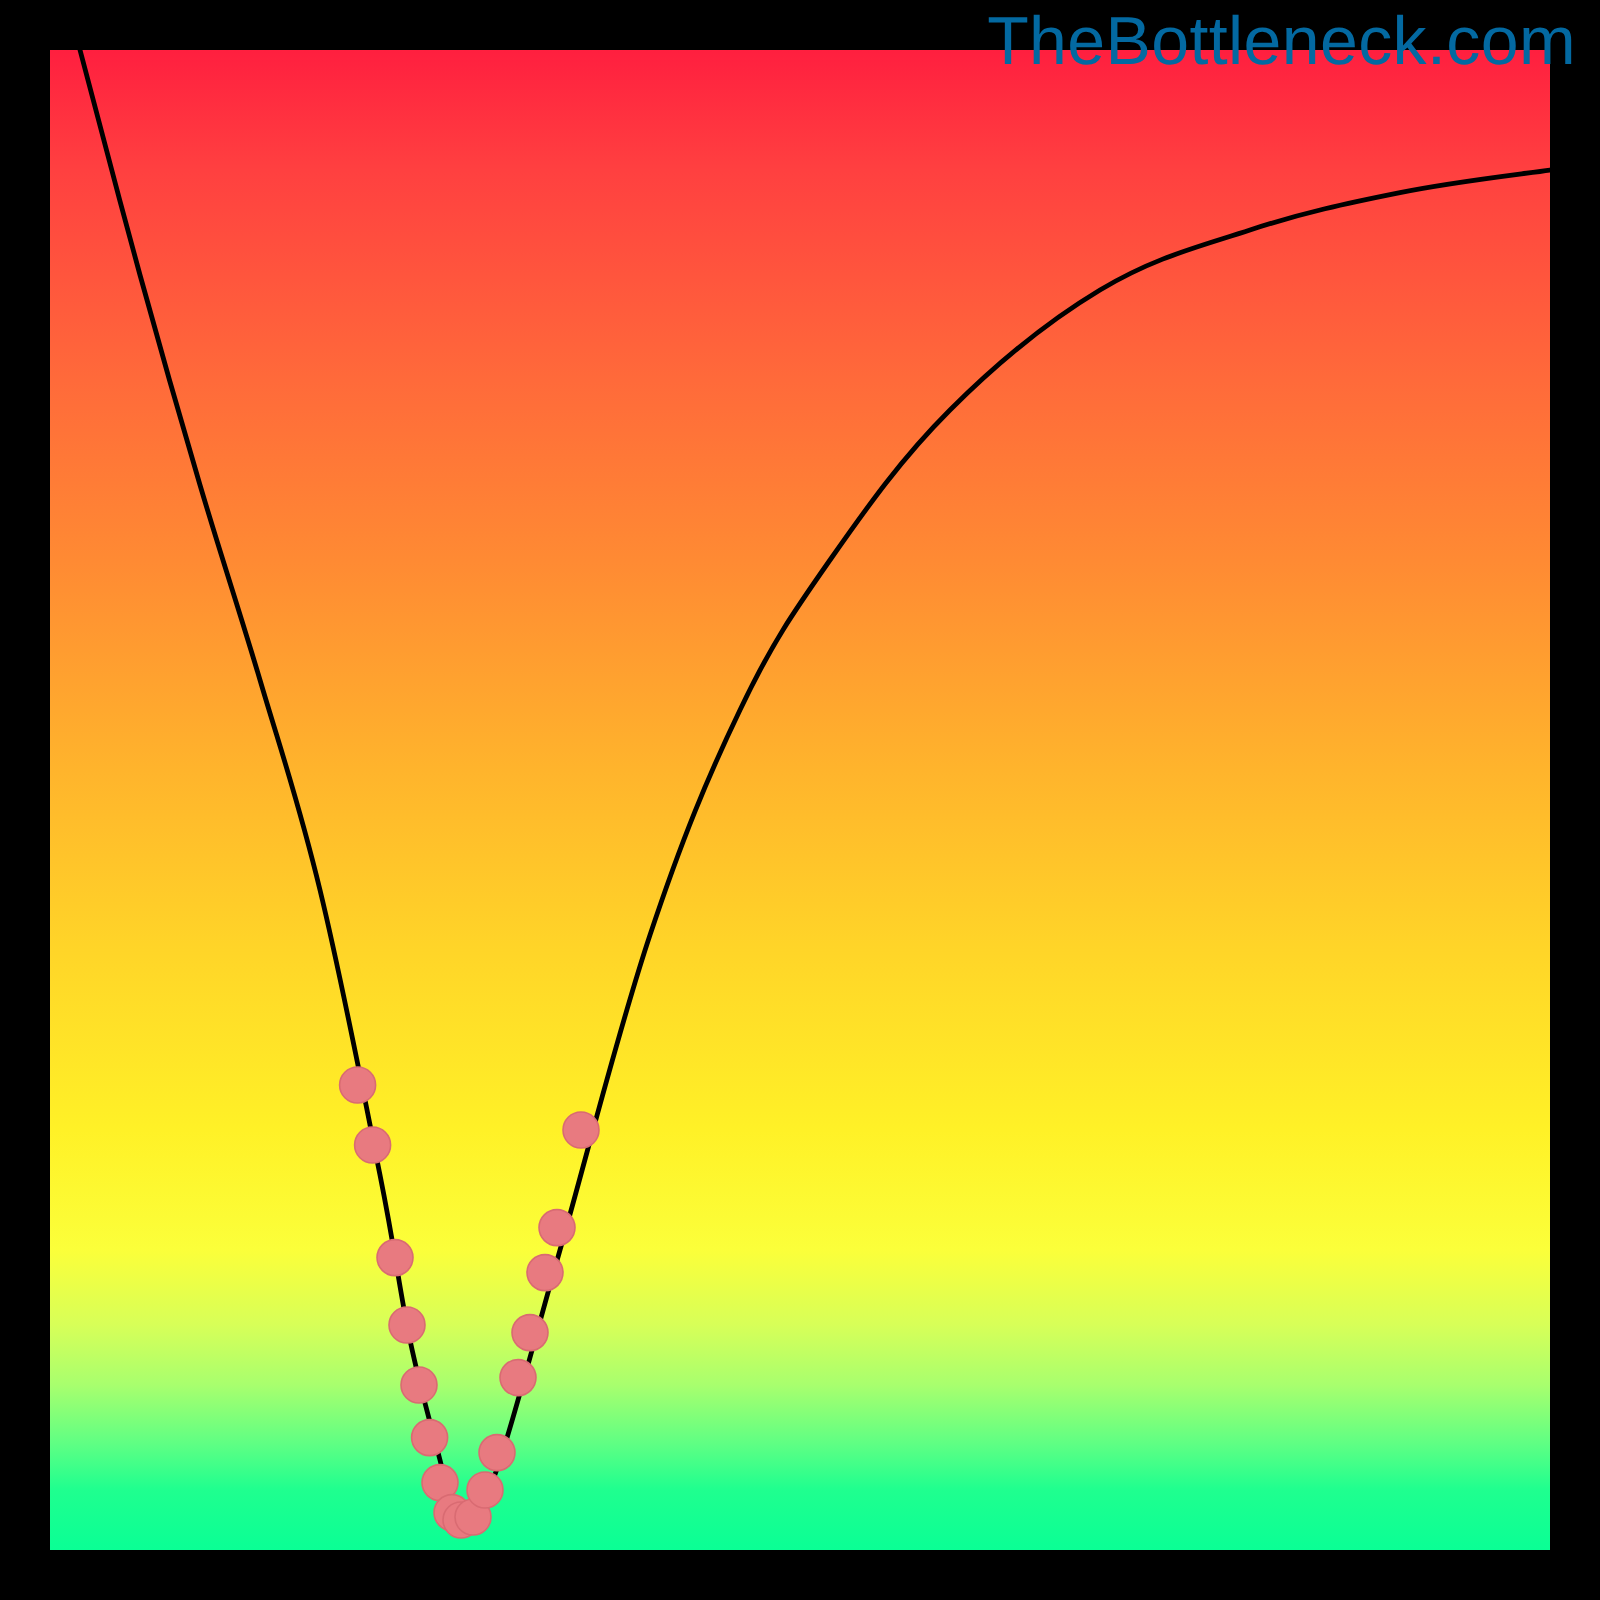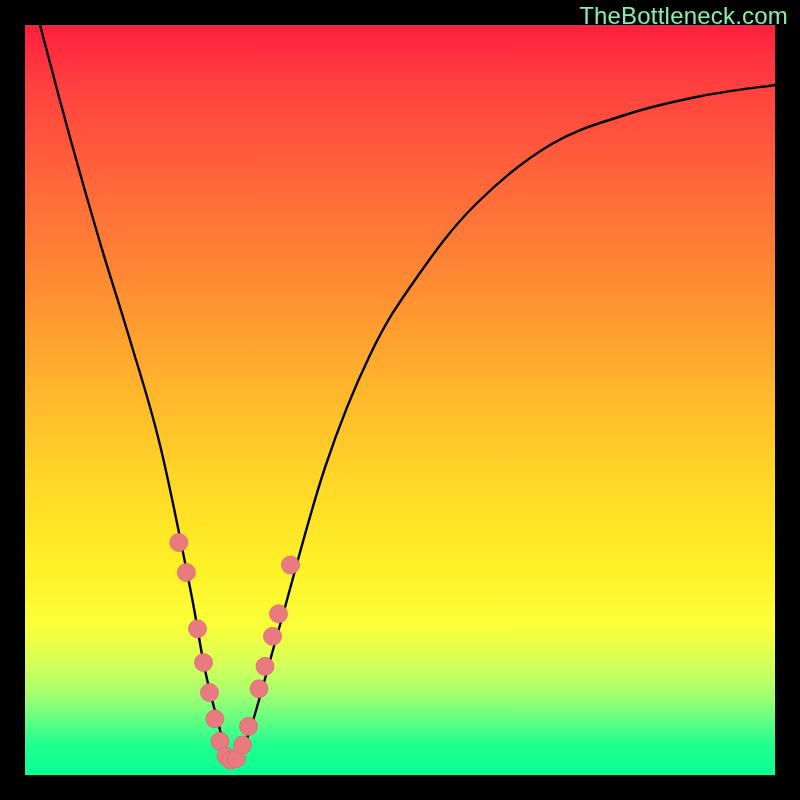--- a/index.html
+++ b/index.html
@@ -45,22 +45,22 @@
       #a8ff6e 89%,
       #5dff84 93%,
       #1fff8f 96%,
       #0aff95 100%
     );
   }
   .watermark {
     position: absolute;
     top: 2px;
     right: 12px;
-    color: #86efac;
-    font-size: 24px;
+    color: #0369a1;
+    font-size: 34px;
     letter-spacing: 0.2px;
     font-weight: 500;
     user-select: none;
   }
   svg.curve {
     position: absolute;
     inset: 0;
   }
 </style>
 </head>

